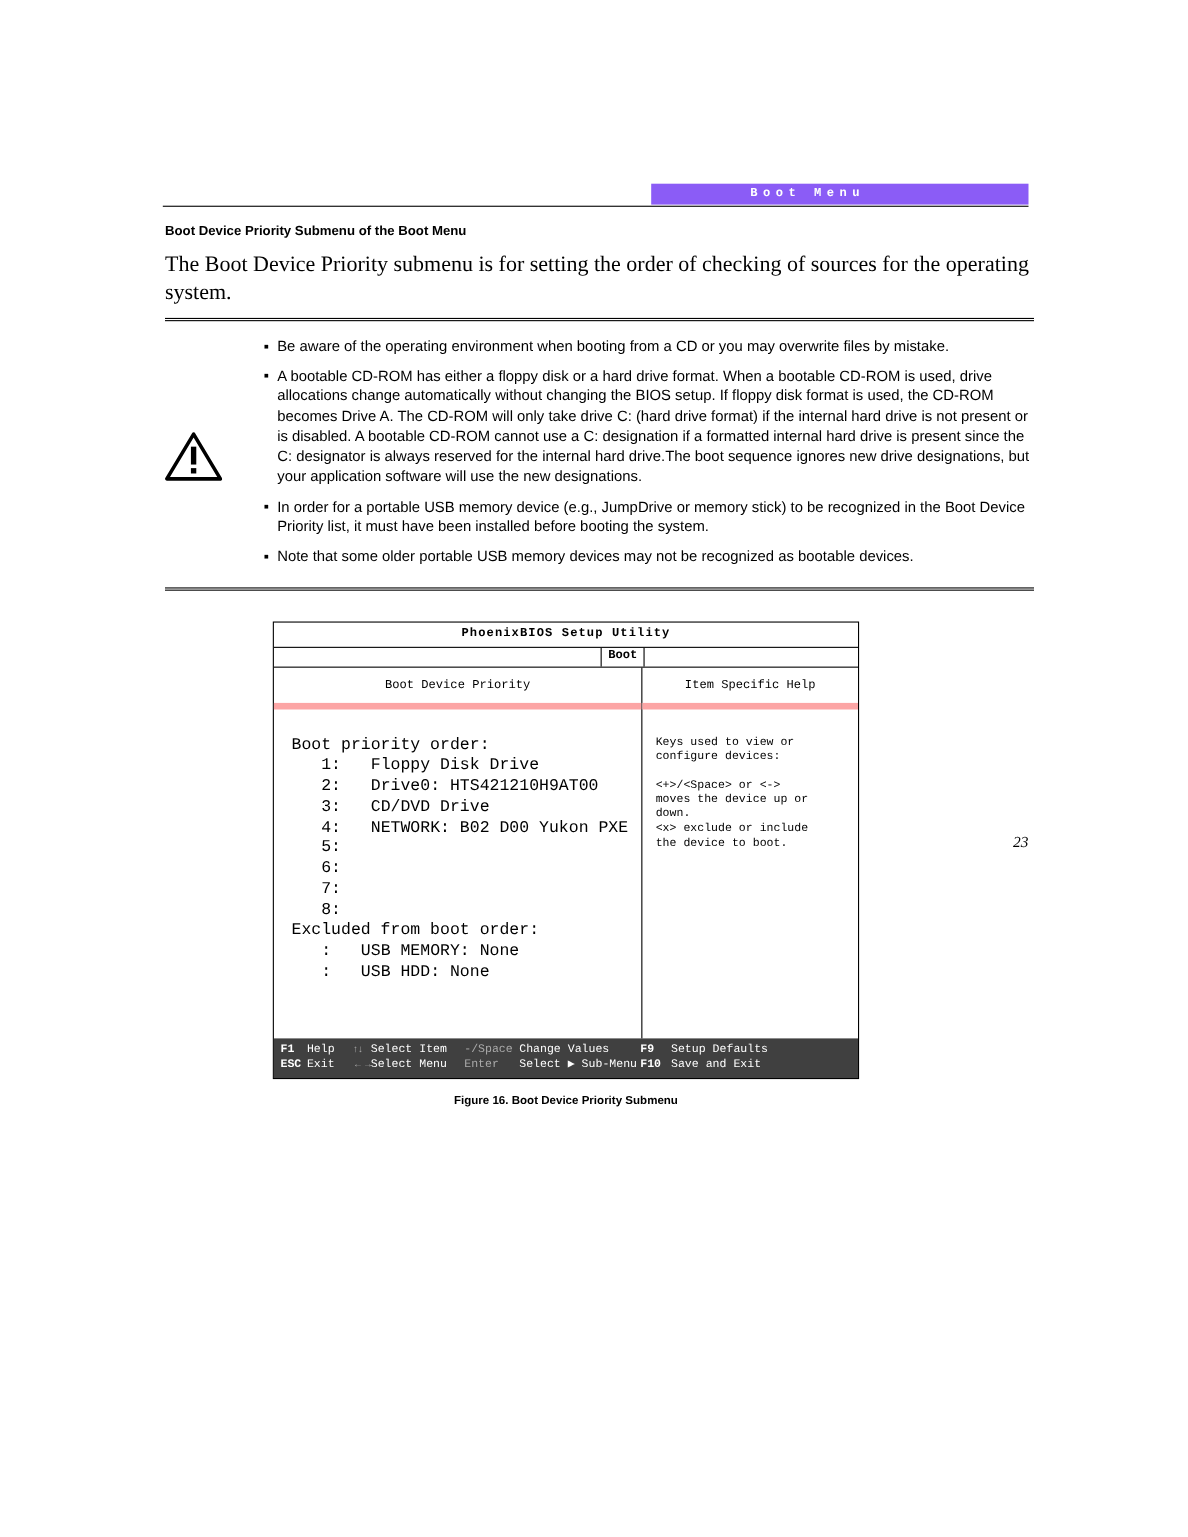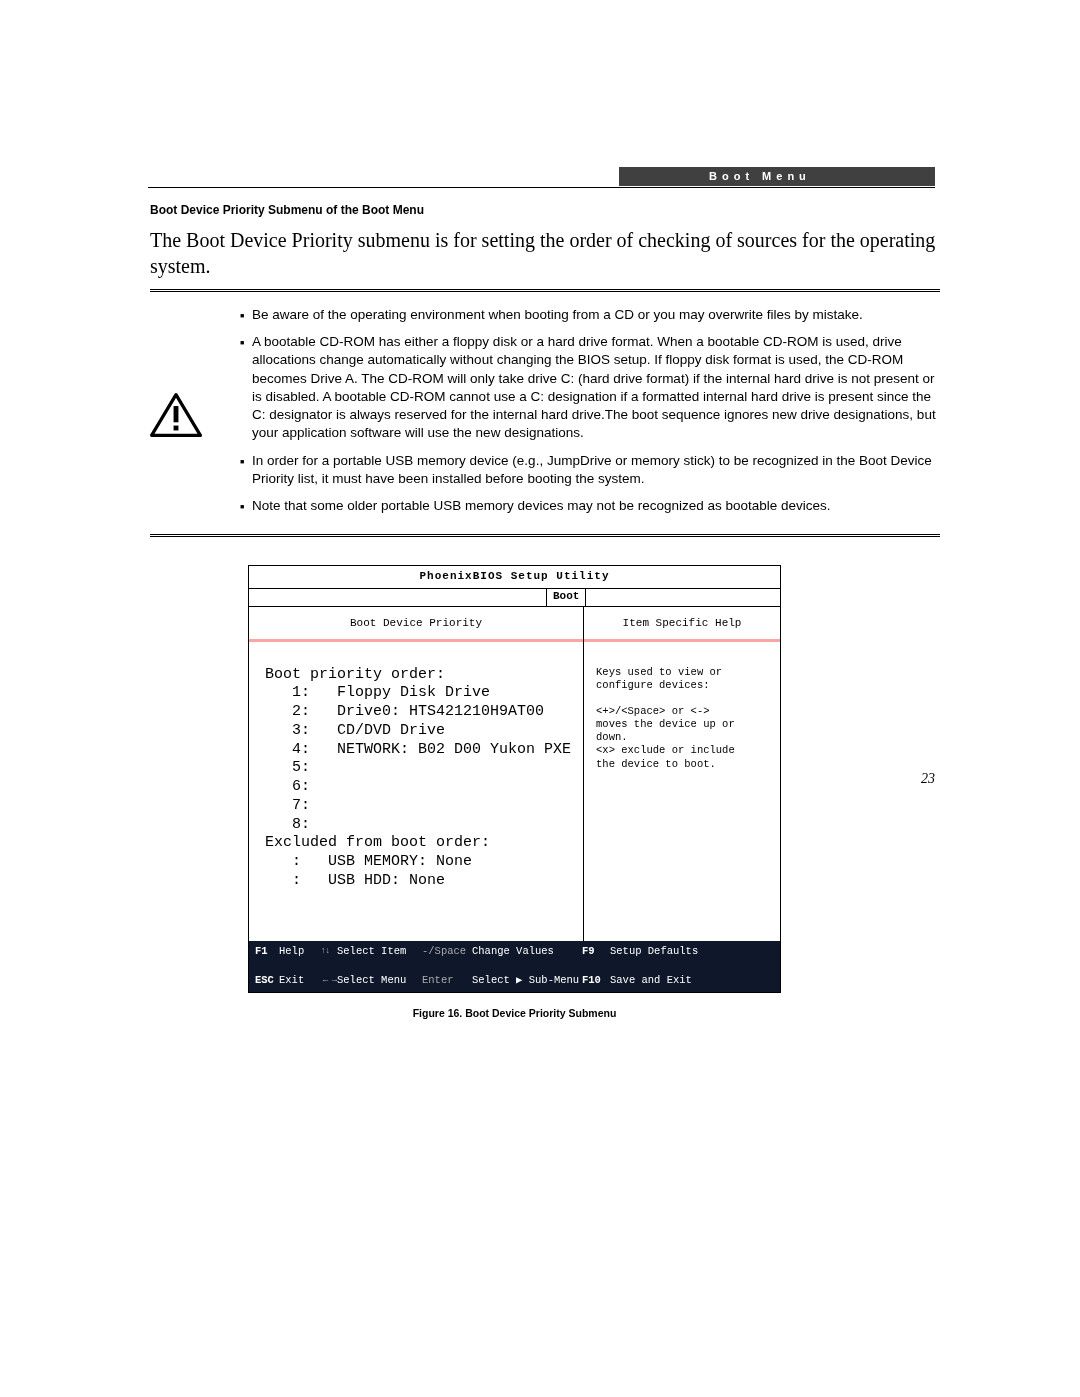--- a/index.html
+++ b/index.html
@@ -12,25 +12,25 @@
   }
   .page {
     box-sizing: border-box;
     padding: 165px 140px 60px 150px;
     position: relative;
   }
   .header-tab {
     position: absolute;
     top: 167px;
     right: 145px;
-    width: 316px;
+    width: 343px;
     height: 19px;
-    background: #404040;
+    background: #8b5cf6;
     color: #fff;
-    font-family: Liberation Sans, sans-serif;
+    font-family: Liberation Mono, monospace;
     font-weight: bold;
     font-size: 11px;
     letter-spacing: 5px;
     line-height: 19px;
     padding-left: 90px;
     box-sizing: border-box;
   }
   .hr-top {
     border: none;
     border-top: 1px solid #000;
@@ -92,29 +92,29 @@
   .bios-tabrow {
     display: flex;
     border-bottom: 1.5px solid #000;
     height: 17px;
   }
   .bios-tabrow .spacer { flex: 0 0 297px; }
   .bios-tabrow .tab { border-left: 1.5px solid #000; border-right: 1.5px solid #000; padding: 1px 6px 0 6px; font-weight: bold; }
   .bios-body { display: flex; }
   .bios-left { flex: 0 0 297px; border-right: 1.5px solid #000; }
   .bios-right { flex: 1 1 auto; }
-  .bios-subhead { text-align: center; padding: 10px 0 8px 0; border-bottom: 3px solid #fca5a5; font-weight: normal; }
+  .bios-subhead { text-align: center; padding: 10px 0 8px 0; border-bottom: 6px solid #fca5a5; font-weight: normal; }
   .bios-content { padding: 24px 12px 50px 16px; white-space: pre; font-size: 15px; }
   .bios-help { padding: 24px 10px 10px 12px; font-size: 10.5px; white-space: pre-wrap; }
   .bios-footer {
-    background: #0f172a; color: #fff; font-family: 'Courier New', monospace;
+    background: #404040; color: #fff; font-family: 'Courier New', monospace;
     font-size: 10.5px; padding: 3px 6px 4px 6px; line-height: 1.4;
     display: grid;
     grid-template-columns: 24px 42px 16px 85px 50px 110px 28px auto;
-    row-gap: 15px;
+    row-gap: 0;
   }
   .bios-footer span { white-space: nowrap; }
   .k { color: #fff; font-weight: bold; }
   .dim { color: #aaa; }
   .arrow { font-family: Arial, sans-serif; font-size: 9px; }
 
   .fig-caption {
     font-family: Arial, Helvetica, sans-serif;
     font-weight: bold; font-size: 10.5px; text-align: center;
     margin-top: 14px;

